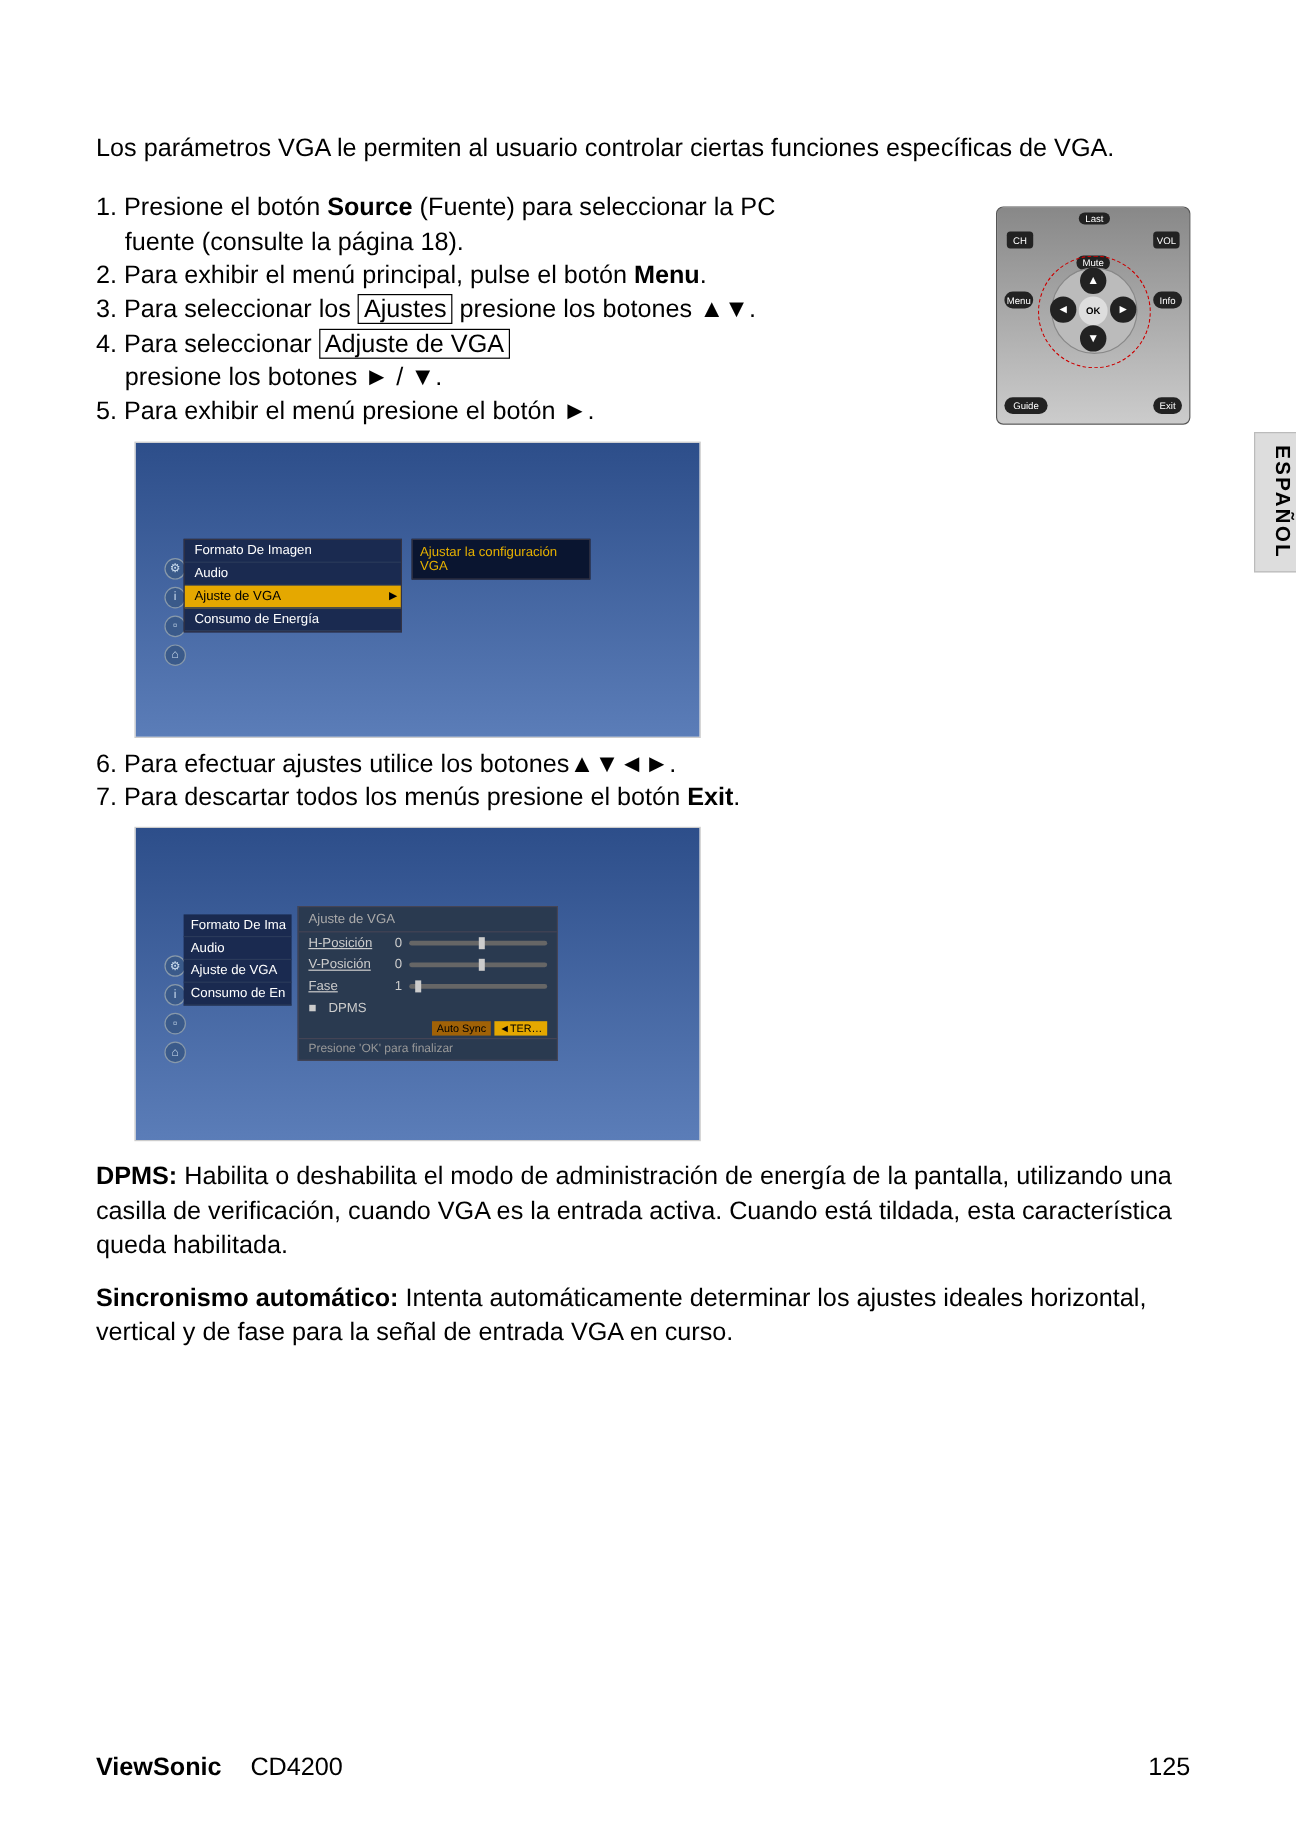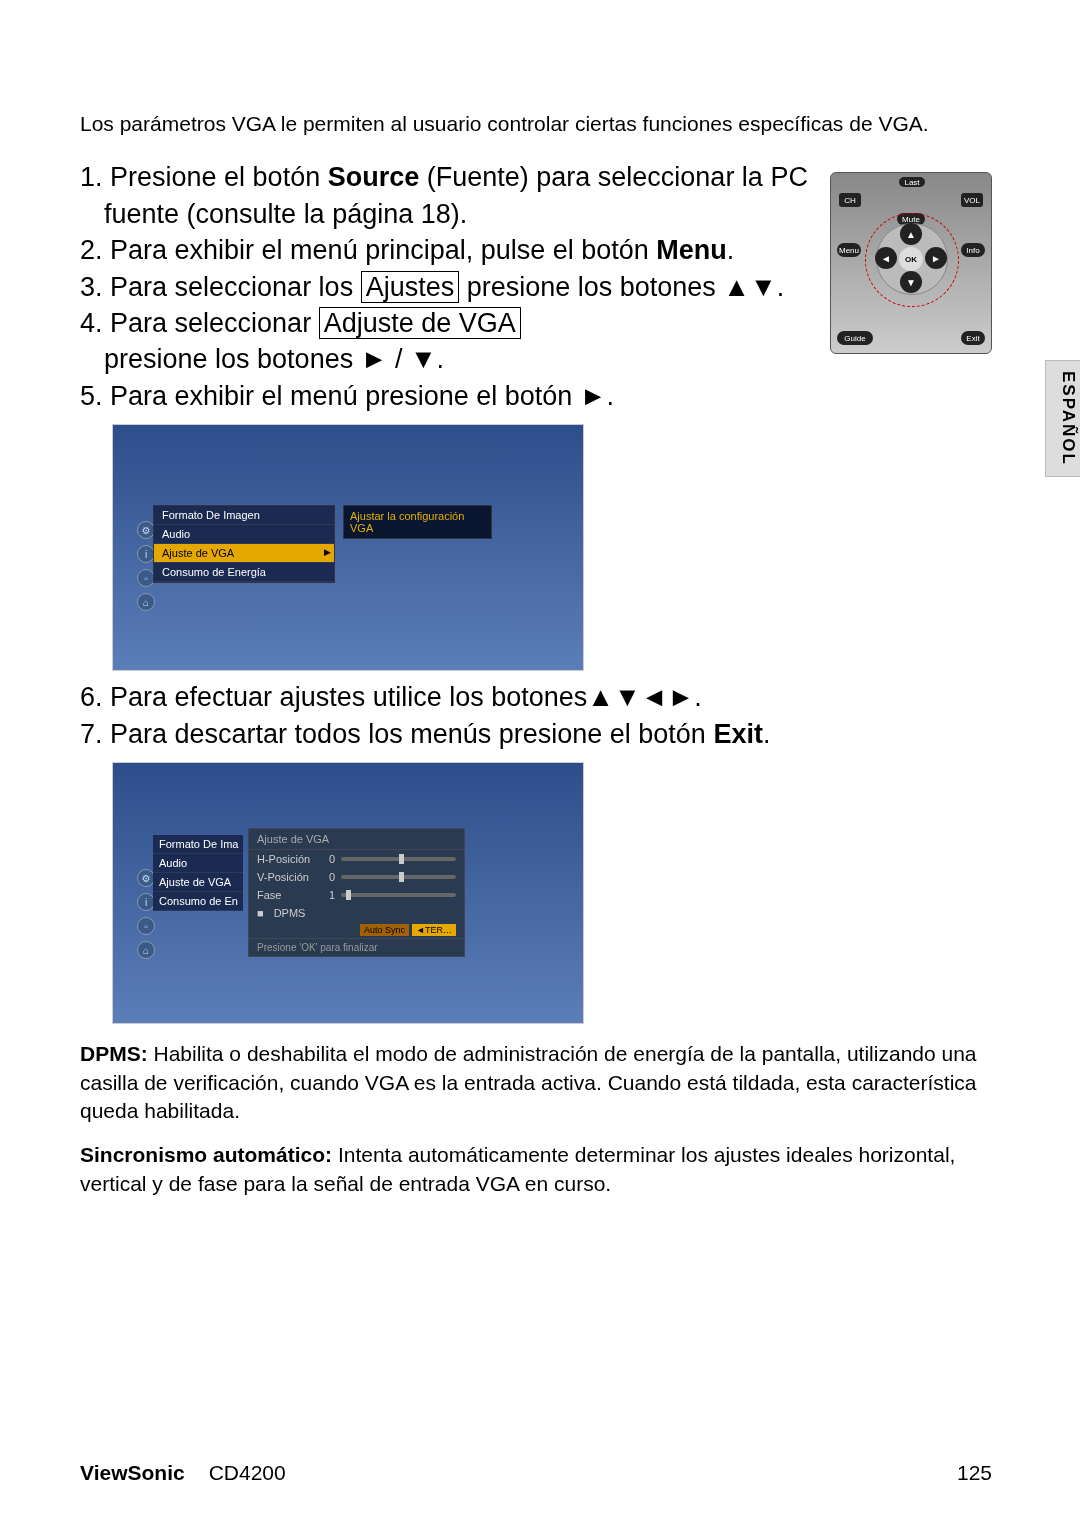--- a/index.html
+++ b/index.html
@@ -1,18 +1,18 @@
 <!DOCTYPE html>
 <html><head>
 <meta charset="utf-8">
 <style>
 body { margin:0; background:#fff; font-family:Arial,Helvetica,sans-serif; }
 .page { width:1080px; height:1527px; position:relative; background:#fff; padding:110px 80px 40px 80px; box-sizing:border-box; color:#000; }
 .intro { font-size:21px; line-height:1.3; margin-bottom:22px; }
-.steps { font-size:27px; line-height:1.35; padding:0 0 0 0; margin:0 0 10px 0; }
+.steps { font-size:21px; line-height:1.35; padding:0 0 0 0; margin:0 0 10px 0; }
 .indent { margin-left:24px; }
 .bold { font-weight:bold; }
 .box { border:1px solid #000; padding:0 4px; }
 .remote { position:absolute; top:172px; right:88px; width:160px; height:180px;
   background:linear-gradient(#888,#ccc); border-radius:6px; border:1px solid #555; }
 .remote .btn { position:absolute; background:#222; color:#fff; font-size:8px; display:flex; align-items:center; justify-content:center; border-radius:3px; }
 .remote .circle { width:70px; height:70px; border-radius:50%; background:#bbb; position:absolute; top:50px; left:45px; border:1px solid #888; }
 .remote .ok { position:absolute; top:74px; left:68px; width:24px; height:24px; border-radius:50%; background:#ddd; font-size:8px; display:flex; align-items:center; justify-content:center; font-weight:bold; color:#000; }
 .remote .arrow { position:absolute; width:22px; height:22px; border-radius:50%; background:#222; color:#fff; display:flex; align-items:center; justify-content:center; font-size:10px; }
 .remote .dotted { position:absolute; top:40px; left:34px; width:92px; height:92px; border:1px dashed #c00; border-radius:50%; }
@@ -23,21 +23,21 @@
 .menu .hl::after { content:"▶"; position:absolute; right:3px; font-size:9px; }
 .icons { position:absolute; top:96px; left:24px; }
 .icons div { width:16px; height:16px; border-radius:50%; background:#3a5a8a; margin-bottom:6px; border:1px solid #89a; font-size:10px; color:#cde; display:flex; align-items:center; justify-content:center; }
 .tooltip { position:absolute; top:80px; left:230px; width:135px; background:#0a1530; color:#e5b000; font-size:11px; padding:4px 6px; border:1px solid #334; }
 .tv2 { width:470px; height:260px; margin:10px 0 10px 32px; background:linear-gradient(#2d4e8a,#5b7db8); position:relative; border:1px solid #ccc; }
 .menu2 { position:absolute; top:72px; left:40px; width:90px; background:#1a2a50; font-size:11px; color:#fff; }
 .menu2 .row { padding:3px 6px; border-bottom:1px solid #2a3a5a; white-space:nowrap; overflow:hidden; }
 .panel { position:absolute; top:65px; left:135px; width:215px; background:#2a3a50; border:1px solid #445; color:#ccc; font-size:11px; }
 .panel .title { padding:4px 8px; color:#aaa; border-bottom:1px solid #445; }
 .panel .prow { display:flex; align-items:center; padding:3px 8px; gap:6px; }
-.panel .prow .lbl { width:60px; }
+.panel .prow .lbl { width:60px;text-decoration:underline; }
 .panel .prow .val { width:12px; text-align:right; }
 .panel .slider { flex:1; height:4px; background:#666; position:relative; border-radius:2px; }
 .panel .slider .knob { position:absolute; top:-3px; width:5px; height:10px; background:#ccc; }
 .panel .foot { padding:3px 8px; font-size:10px; color:#999; border-top:1px solid #445; }
 .panel .btn { display:inline-block; background:#a16207; color:#000; font-size:9px; padding:1px 4px; margin-left:auto; }
 .panel .btn2 { display:inline-block; background:#e5a800; color:#000; font-size:9px; padding:1px 4px; }
 .btnrow { display:flex; padding:2px 8px; justify-content:flex-end; gap:3px; }
 .sidetab { position:absolute; right:-1px; top:360px; width:30px; padding:10px 2px; writing-mode:vertical-rl; text-orientation:mixed; background:#ddd; font-weight:bold; font-size:17px; letter-spacing:2px; text-align:center; border:1px solid #bbb; }
 .para { font-size:21px; line-height:1.35; margin:16px 0; }
 .h2 { font-size:22px; font-weight:bold; text-decoration:underline; margin:18px 0; }

